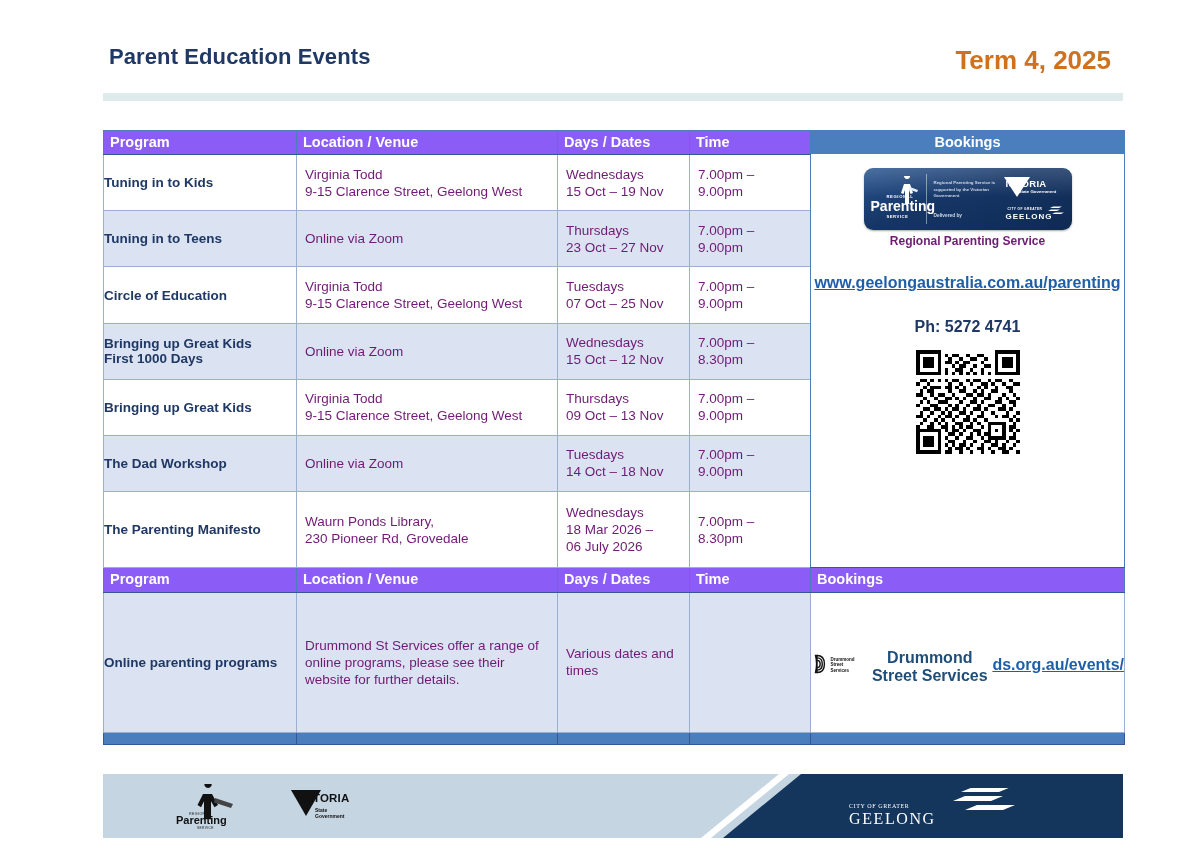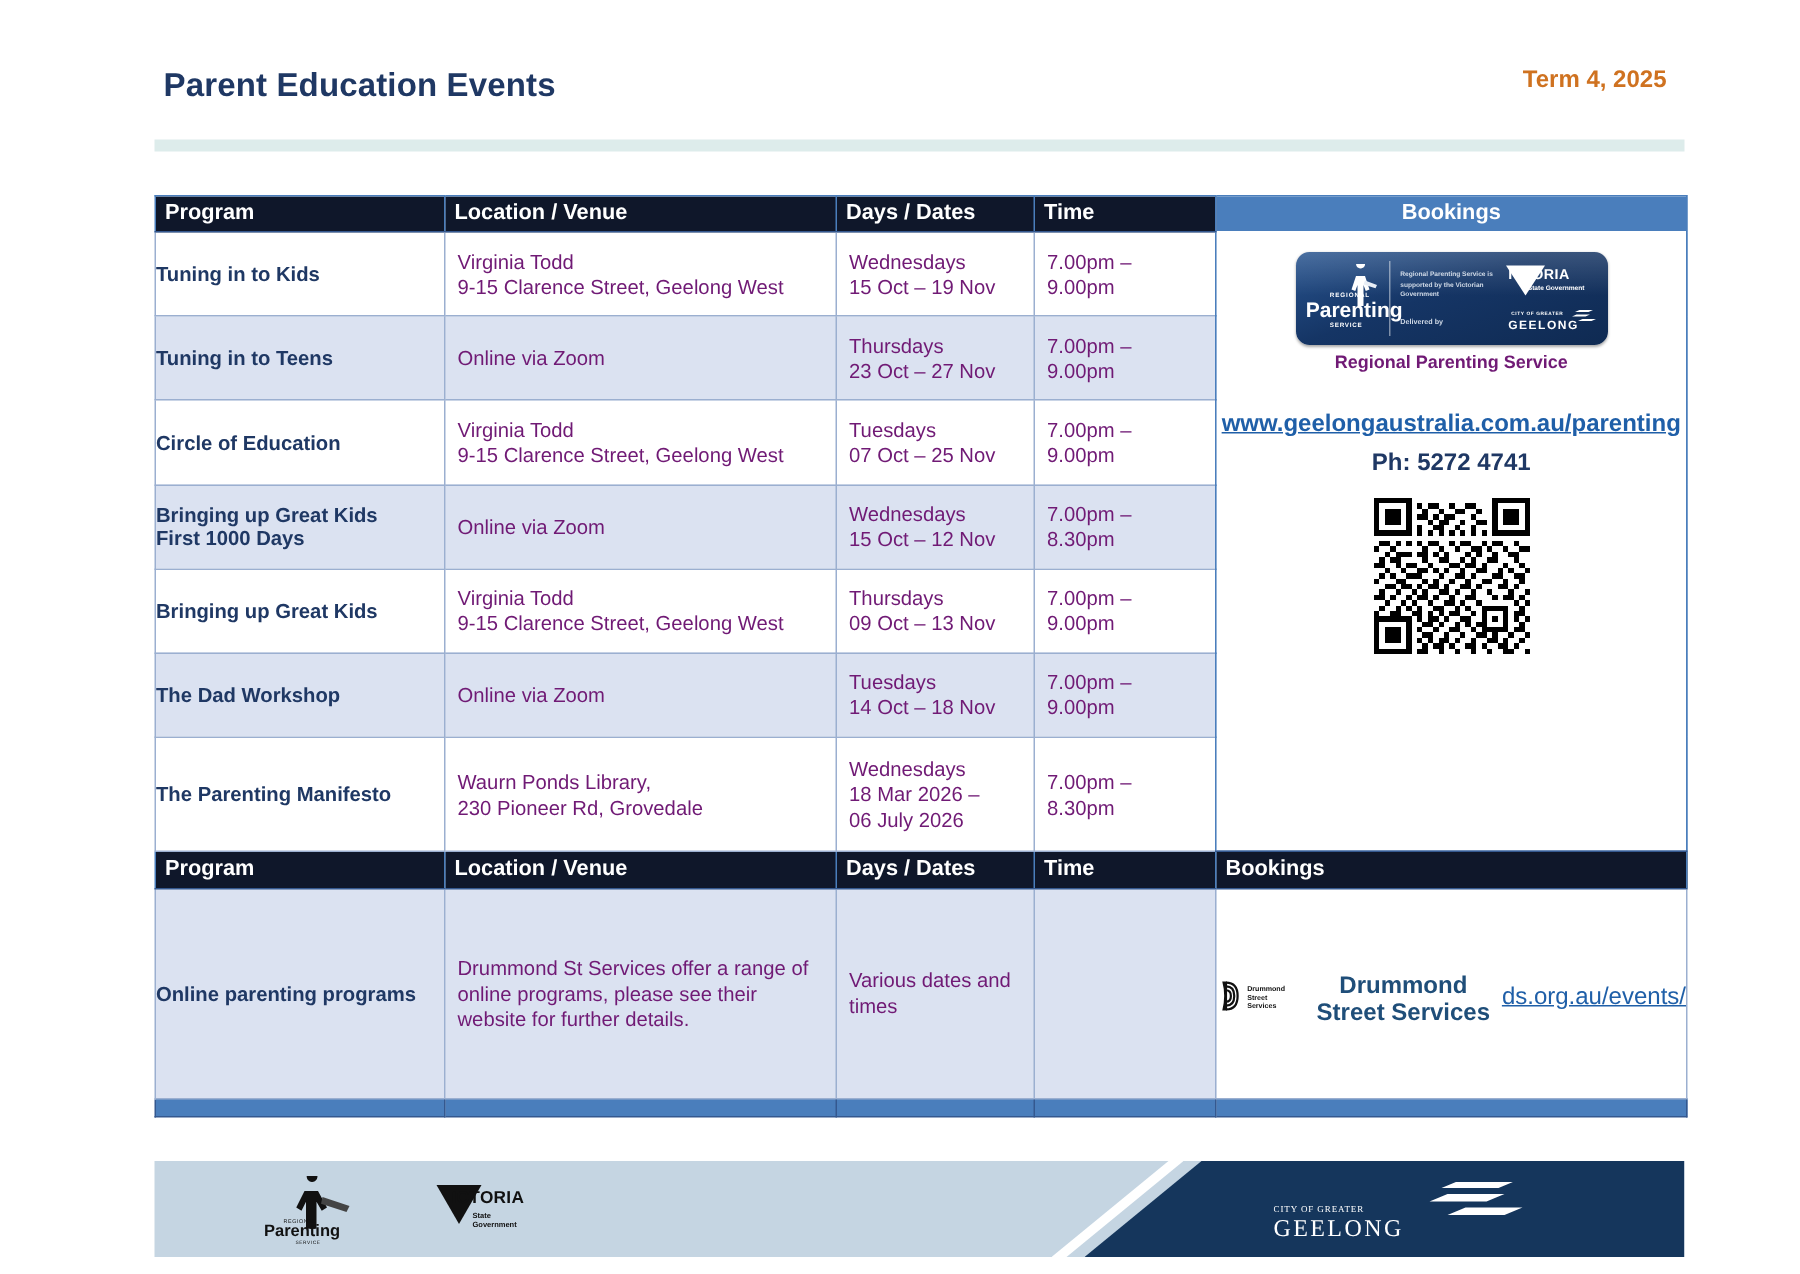--- a/index.html
+++ b/index.html
@@ -18,21 +18,21 @@
   .header{
     position:absolute;left:103px;top:44px;width:1020px;height:42px;
   }
   .title{
     position:absolute;left:6px;top:0;
     font-size:22px;font-weight:bold;color:#1f3864;
     letter-spacing:.1px;white-space:nowrap;
   }
   .term{
     position:absolute;right:12px;top:1px;
-    font-size:16px;font-weight:bold;color:#cf7220;
+    font-size:26px;font-weight:bold;color:#cf7220;
     white-space:nowrap;
   }
   .divider{
     position:absolute;left:103px;top:93px;width:1020px;height:8px;
     background:#ddeceb;
   }
 
   
   .tbl{
     position:absolute;left:103px;top:130px;width:1021px;
@@ -44,21 +44,21 @@
     vertical-align:middle;
     padding:0;
   }
   col.c1{width:193px;}
   col.c2{width:261px;}
   col.c3{width:132px;}
   col.c4{width:121px;}
   col.c5{width:314px;}
 
   .hdr td{
-    background:#0f172a;color:#ffffff;
+    background:#8b5cf6;color:#ffffff;
     font-size:14.5px;font-weight:bold;
     height:21px;
     border:1px solid #4a7ebc;
     border-bottom:1px solid #34588f;
   }
   .hdr td .cellpad{padding:2px 0 3px 6px;}
   .hdr td.bookings .cellpad{text-align:center;padding-left:0;}
 
   .cellpad{padding:6px 8px 6px 8px;line-height:1.26;}
   .prog{
@@ -144,35 +144,35 @@
   }
 
   .rps-name{
     margin-top:4px;font-size:12px;font-weight:bold;color:#701a75;
   }
   .rps-link{
     margin-top:26px;font-size:16px;font-weight:bold;color:#1f5fa8;
     text-decoration:underline;
   }
   .rps-ph{
-    margin-top:8px;font-size:16px;font-weight:bold;color:#1f3864;text-align:center;
+    margin-top:26px;font-size:16px;font-weight:bold;color:#1f3864;text-align:center;
   }
   .qr{
     margin-top:14px;width:104px;height:104px;
     display:block;
   }
 
   
   .dsp-wrap{
     display:flex;flex-direction:row;align-items:center;justify-content:center;
     padding:14px 0 10px 0;
   }
   .dsp-logo{width:92px;height:38px;}
   .dsp-name{margin-top:6px;font-size:16px;font-weight:bold;color:#1f4e79;}
-  .dsp-link{margin-top:2px;font-size:16px;font-weight:normal;color:#1f5fa8;text-decoration:underline;}
+  .dsp-link{margin-top:2px;font-size:16px;font-weight:bold;color:#1f5fa8;text-decoration:underline;}
 
   
   .footer{
     position:absolute;left:103px;top:774px;width:1020px;height:64px;
     overflow:hidden;background:#c5d5e2;
   }
   .footer .navy{
     position:absolute;right:0;top:0;width:400px;height:64px;
     background:#15365c;
     clip-path:polygon(100% 0,100% 100%,0 100%,78px 0);

